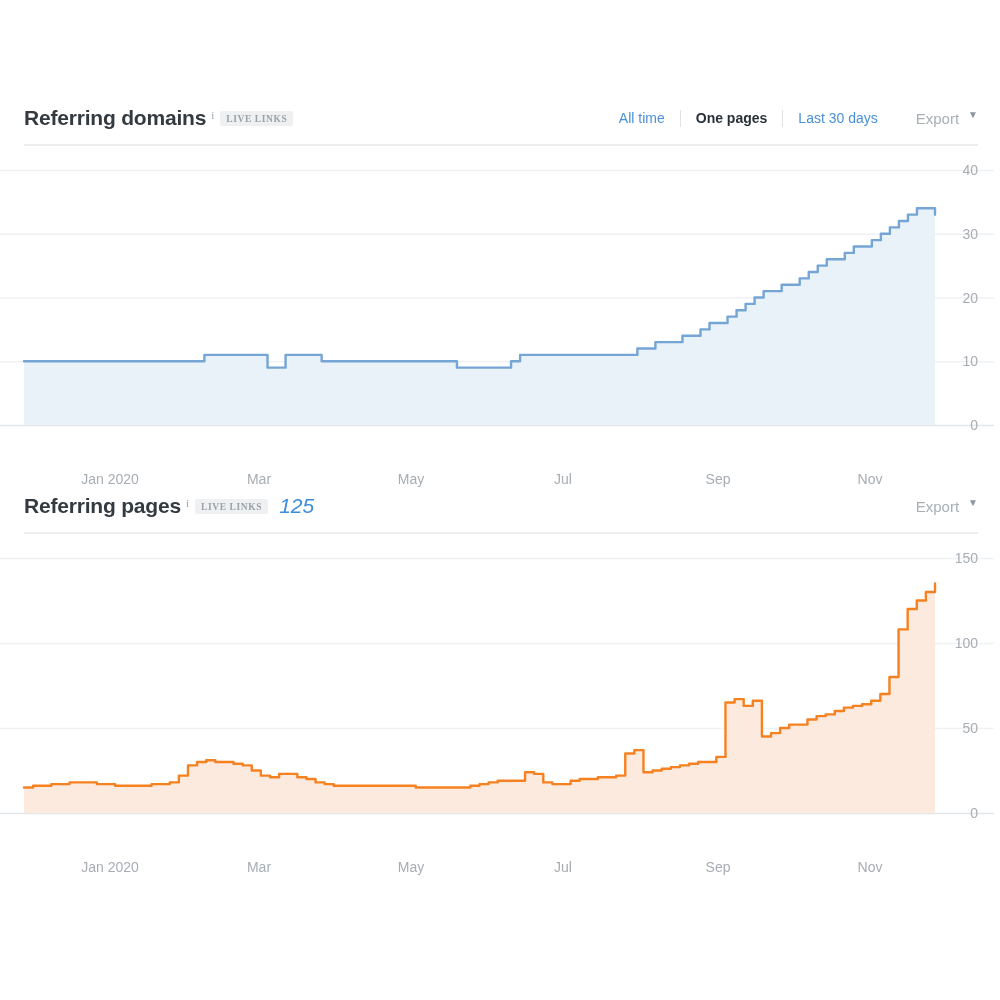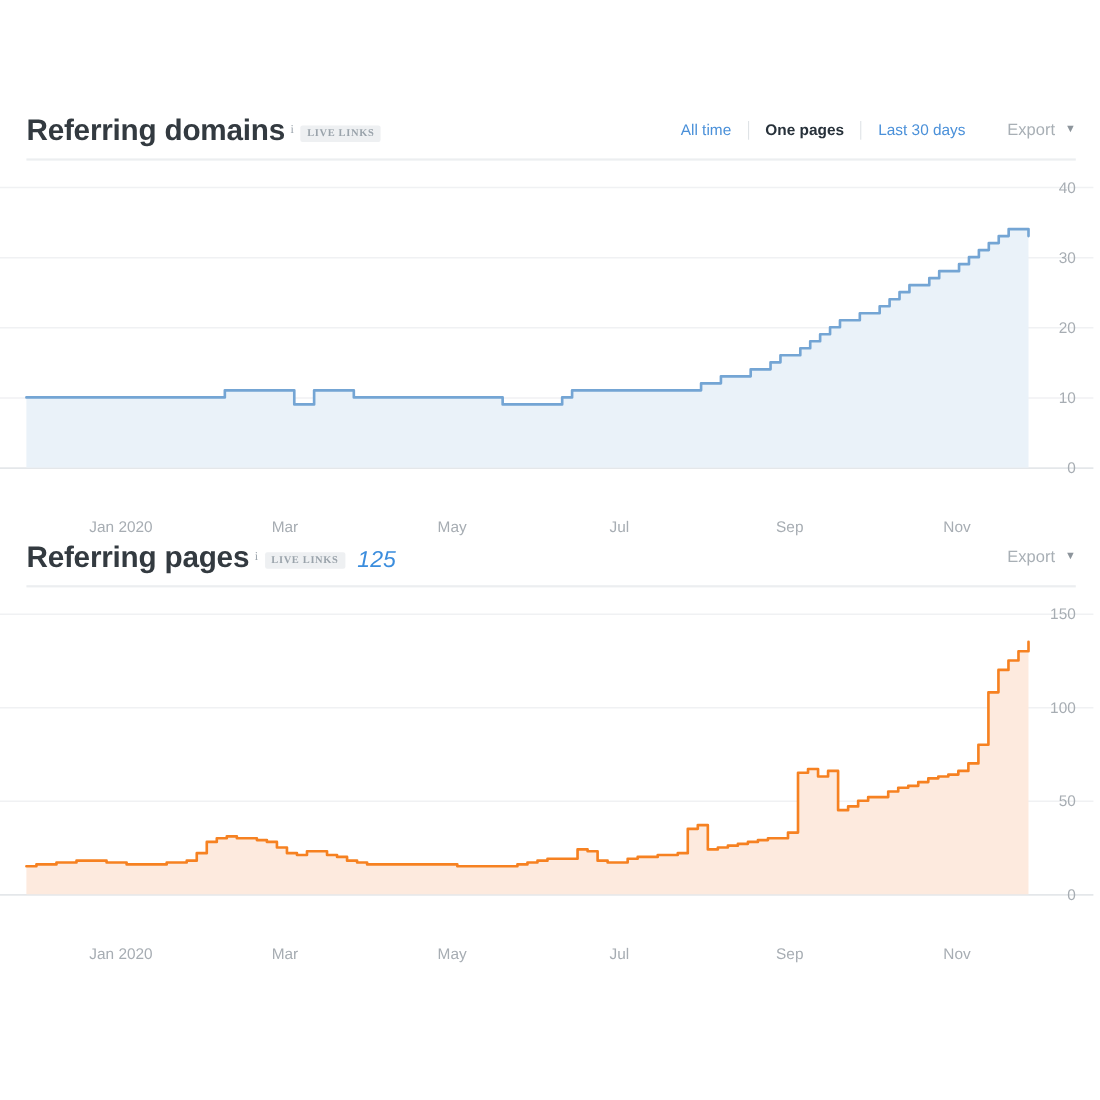--- a/index.html
+++ b/index.html
@@ -37,21 +37,21 @@
     display: flex;
     align-items: center;
     box-sizing: border-box;
   }
   .title-group {
     display: flex;
     align-items: baseline;
     flex: 0 0 auto;
   }
   .panel-title {
-    font-size: 27px;
+    font-size: 21px;
     font-weight: bold;
     color: #333a40;
     letter-spacing: -0.2px;
     white-space: nowrap;
   }
   .info-icon {
     font-size: 11px;
     color: #9aa3ab;
     margin-left: 5px;
     position: relative;
@@ -112,21 +112,21 @@
     height: 17px;
     background: #dfe3e6;
     margin: 0 13px;
   }
   .export {
     margin-left: 36px;
     font-size: 15px;
     color: #a8afb5;
     cursor: pointer;
     display: flex;
-    align-items: center;
+    align-items: flex-start;
   }
   .export .caret {
     margin-left: 9px;
     font-size: 10px;
     line-height: 1;
     color: #8d959c;
   }
   .head-rule {
     position: absolute;
     left: 24px;

